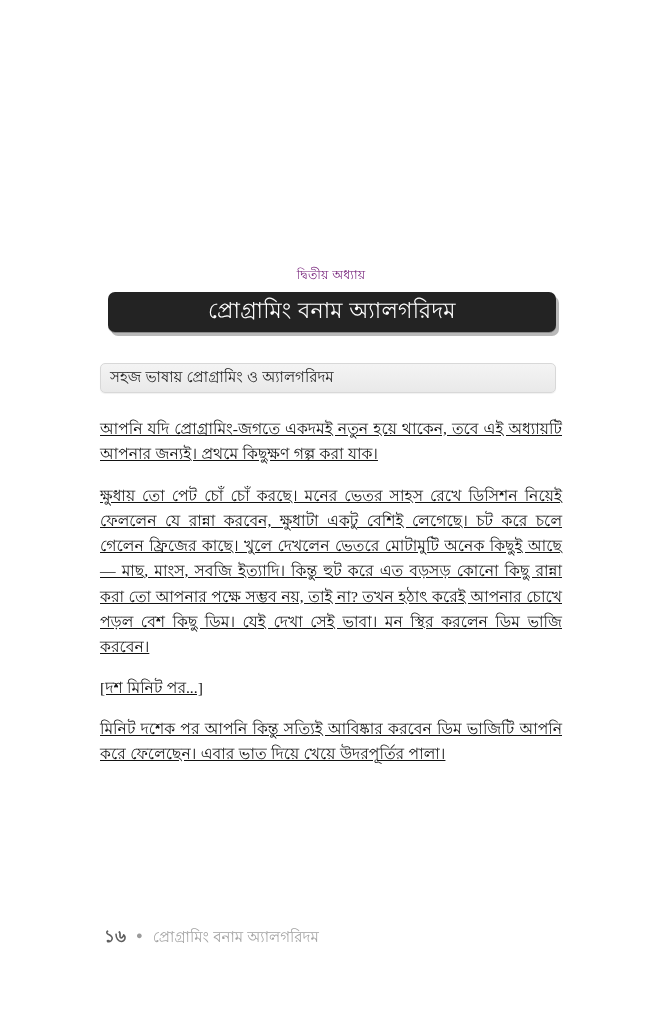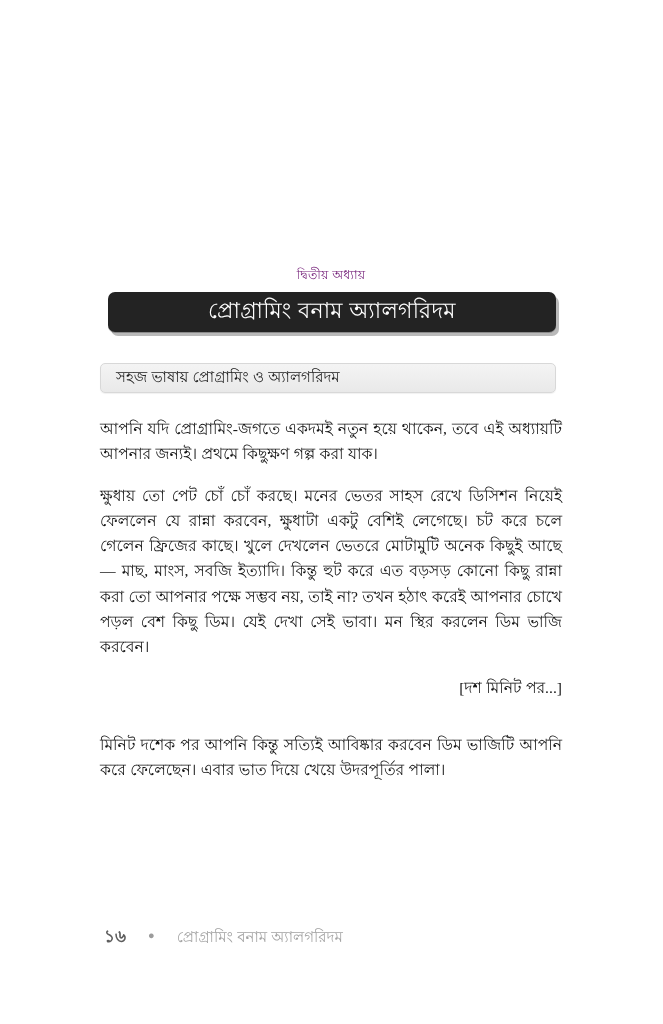--- a/index.html
+++ b/index.html
@@ -92,50 +92,51 @@
     border-radius: 5px;
     box-shadow: 0 1px 1px rgba(0,0,0,0.06);
     display: flex;
     align-items: center;
     box-sizing: border-box;
   }
   .section-box-text {
     font-size: 15px;
     line-height: 1.2;
     color: #1c1c1c;
-    padding: 4px 0 6px 15px;
+    padding: 4px 0 6px 9px;
     font-family: "Liberation Sans", "DejaVu Sans", sans-serif;
   }
 
   
   .para {
     margin: 0 0 16px 0;
     font-size: 15.6px;
     line-height: 1.62;
     text-align: justify;
     text-justify: inter-word;
     color: #121212;
     font-family: "Liberation Serif", "DejaVu Serif", serif;
     word-spacing: 0.5px;
+    text-decoration: underline;
   }
   .para:last-of-type { margin-bottom: 14px; }
 
   .para.aside {
-    text-align: right;
-    margin-bottom: 31px;
+    text-align: left;
+    margin-bottom: 15px;
   }
 
   
   .footer {
     position: absolute;
     left: 104px;
     top: 928px;
     display: flex;
     align-items: baseline;
-    gap: 22px;
+    gap: 10px;
     color: #9b9b9b;
     font-family: "Liberation Sans", "DejaVu Sans", sans-serif;
   }
   .footer-page-number {
     font-size: 17px;
     line-height: 1;
     color: #5e5e5e;
     font-weight: 600;
   }
   .footer-sep {

